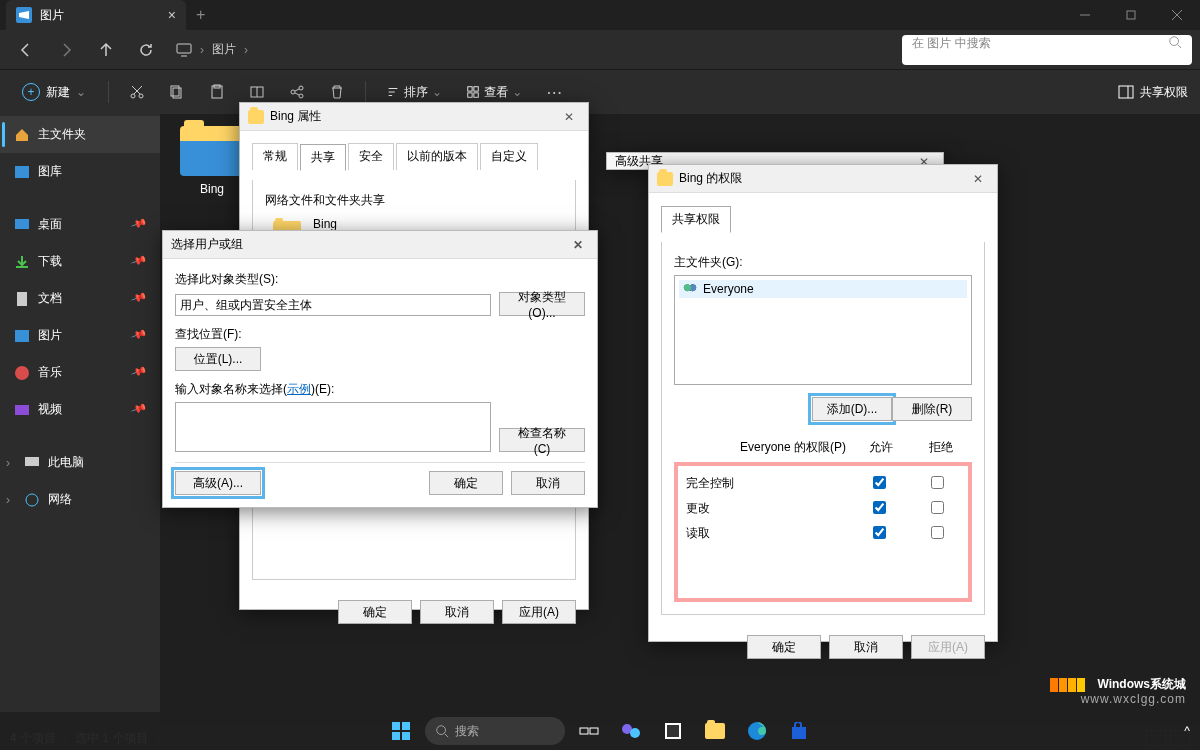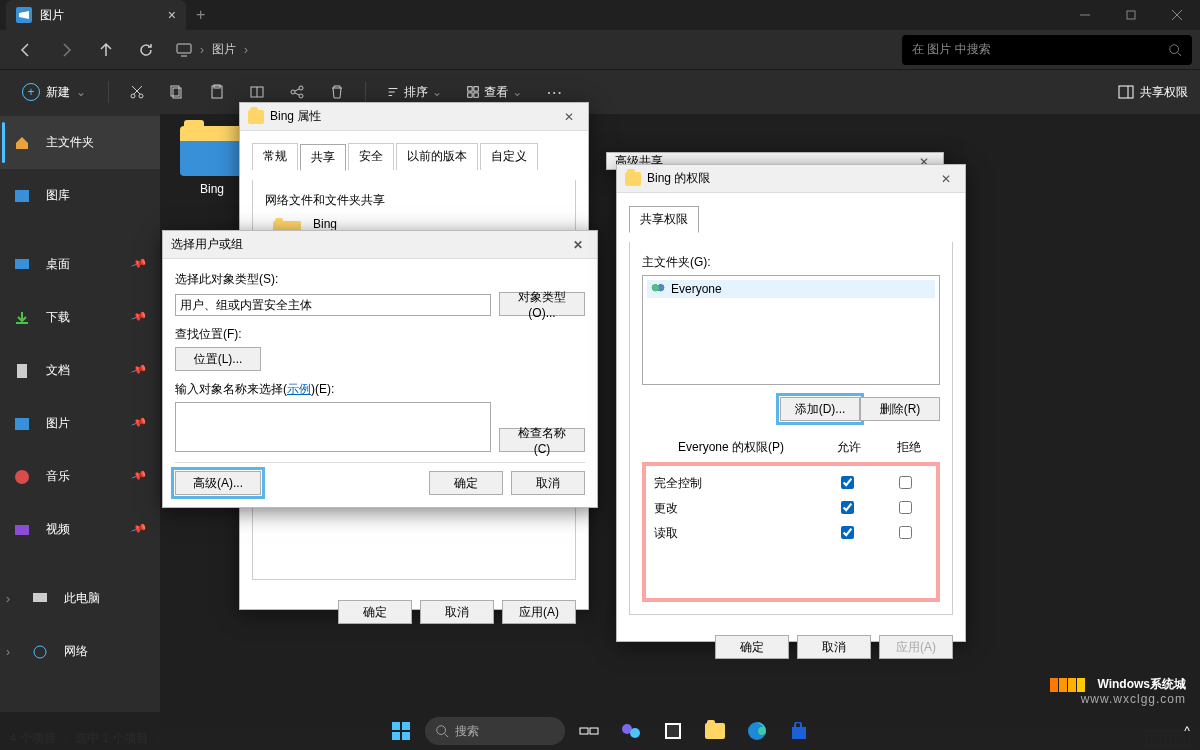--- a/index.html
+++ b/index.html
@@ -11,35 +11,35 @@
 .tab .close{margin-left:auto;color:#ccc;font-size:14px;}
 .newtab{color:#888;padding:0 10px;font-size:16px;}
 .winbtns{margin-left:auto;display:flex;}
 .winbtns div{width:46px;height:30px;display:flex;align-items:center;justify-content:center;color:#888;}
 .winbtns svg{width:10px;height:10px;}
 .navbar{height:40px;background:#2c2c2c;display:flex;align-items:center;padding:0 8px;gap:4px;border-bottom:1px solid #1a1a1a;}
 .navbtn{width:36px;height:32px;display:flex;align-items:center;justify-content:center;color:#ccc;}
 .navbtn svg{width:16px;height:16px;}
 .addr{display:flex;align-items:center;color:#ccc;gap:8px;padding:0 8px;}
 .addr .sep{color:#888;}
-.search{margin-left:auto;background:#000000;height:30px;width:290px;border-radius:4px;display:flex;align-items:center;padding:0 10px;color:#888;}
+.search{margin-left:auto;background:#ffffff;height:30px;width:290px;border-radius:4px;display:flex;padding:0 10px;color:#888;}
 .search span{flex:1;}
 .toolbar{height:44px;background:#2c2c2c;display:flex;align-items:center;padding:0 12px;gap:8px;}
 .tbtn{display:flex;align-items:center;gap:6px;color:#fff;padding:6px 10px;border-radius:4px;}
 .tbtn.primary{background:transparent;}
 .tbtn .plus{width:18px;height:18px;border:1.5px solid #4cc2ff;border-radius:50%;display:flex;align-items:center;justify-content:center;color:#4cc2ff;font-size:12px;}
 .tsep{width:1px;height:22px;background:#444;margin:0 4px;}
 .ticon{width:32px;height:32px;display:flex;align-items:center;justify-content:center;color:#ccc;}
 .ticon svg{width:16px;height:16px;}
 .tdrop{display:flex;align-items:center;gap:4px;color:#fff;padding:6px 8px;}
 .spacer{flex:1;}
 .detailbtn{display:flex;align-items:center;gap:6px;color:#fff;}
 .main{display:flex;height:calc(100% - 30px - 40px - 44px - 24px);}
 .sidebar{width:160px;background:#2c2c2c;padding-top:2px;overflow:hidden;}
-.sitem{display:flex;align-items:center;gap:16px;padding:18px 14px;color:#fff;position:relative;}
+.sitem{display:flex;align-items:center;gap:8px;padding:10px 14px;color:#fff;position:relative;}
 .sitem.active{background:#3a3a3a;}
 .sitem.active::before{content:"";position:absolute;left:2px;top:6px;bottom:6px;width:3px;background:#4cc2ff;border-radius:2px;}
 .sitem .sicon{width:16px;height:16px;flex-shrink:0;}
 .sitem .pin{margin-left:auto;color:#888;transform:rotate(25deg);font-size:11px;}
 .sitem .chev{width:10px;color:#888;margin-left:-8px;}
 .content{flex:1;background:#1f1f1f;position:relative;padding:12px;}
 .folder{width:80px;text-align:center;color:#fff;}
 .folder .fimg{width:64px;height:50px;margin:0 auto 6px;background:linear-gradient(#ffd666 0 30%,#3890d8 30%);border-radius:4px;position:relative;}
 .folder .fimg::before{content:"";position:absolute;top:-6px;left:4px;width:20px;height:8px;background:#ffd666;border-radius:3px 3px 0 0;}
 .statusbar{height:24px;background:#2c2c2c;display:flex;align-items:center;padding:0 10px;color:#ccc;font-size:11px;}
@@ -378,21 +378,21 @@
     <hr style="margin:8px 0;border:none;border-top:1px solid #ddd">
     <div style="display:flex;gap:8px">
       <button class="dbtn hl" style="width:86px">高级(A)...</button>
       <div style="flex:1"></div>
       <button class="dbtn">确定</button>
       <button class="dbtn">取消</button>
     </div>
   </div>
 </div>
 
-<div class="dlg" style="left:616px;top:164px;width:350px;height:478px">
+<div class="dlg" style="left:648px;top:164px;width:350px;height:478px">
   <div class="dtitle">
     <span class="foldericon"></span>
     <span>Bing 的权限</span>
     <span class="dclose">✕</span>
   </div>
   <div class="dbody">
     <div class="dtabs">
       <div class="dtab active">共享权限</div>
     </div>
     <div style="border:1px solid #ccc;border-top:none;padding:12px">
@@ -403,21 +403,21 @@
           <span>Everyone</span>
         </div>
       </div>
       <div style="display:flex;gap:0;justify-content:flex-end;margin:12px 0">
         <button class="dbtn hl" style="width:80px">添加(D)...</button>
         <button class="dbtn" style="width:80px">删除(R)</button>
       </div>
       <table class="ptable" style="border:none">
         <tbody>
             <tr>
-          <th style="text-align:center;width:60%">Everyone 的权限(P)</th>
+          <th style="text-align:right;width:60%">Everyone 的权限(P)</th>
           <th>允许</th>
           <th>拒绝</th>
         </tr>
       </tbody>
         </table>
       <div style="border:4px solid #fca5a5;height:140px;padding-top:4px">
       <table class="ptable" style="border:none">
         <tbody>
               <tr>
           <td style="width:60%">完全控制</td>

